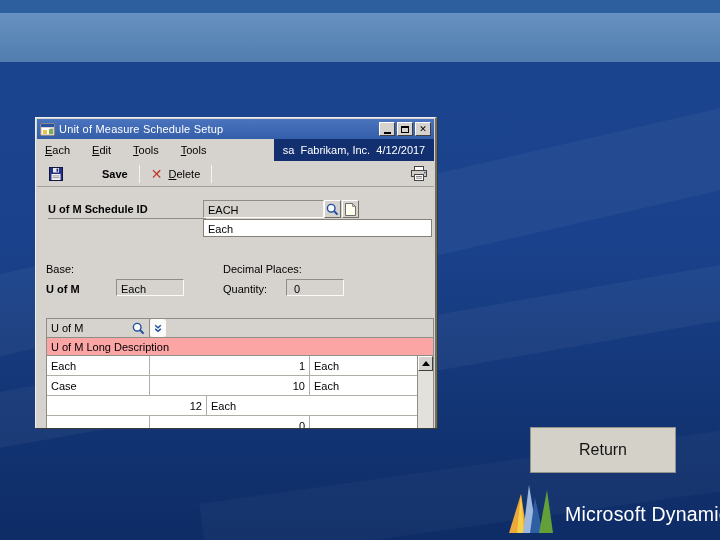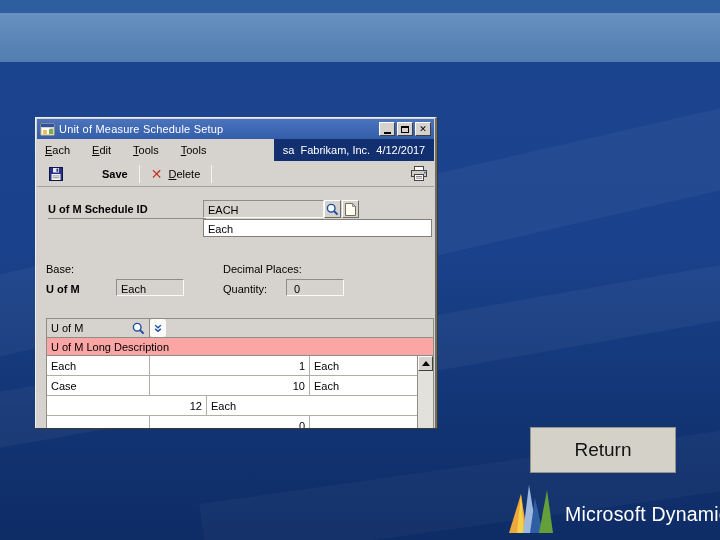--- a/index.html
+++ b/index.html
@@ -90,21 +90,21 @@
            border-top:1px solid #fff; border-left:1px solid #fff;
            border-right:1px solid #404040; border-bottom:1px solid #404040;
            display:flex; align-items:center; justify-content:center; }
   .tri-up { width:0; height:0; border-left:4px solid transparent; border-right:4px solid transparent;
             border-bottom:5px solid #000; }
 
   
   .return-btn { position:absolute; left:530px; top:427px; width:146px; height:46px;
                 background:#d4d1c9; border:1px solid #95928a;
                 display:flex; align-items:center; justify-content:center;
-                font-size:19px; color:#141414; }
+                font-size:16px; color:#141414; }
   .brand { position:absolute; left:508px; top:481px; display:flex; align-items:flex-end; }
   .brand-text { color:#fff; font-size:19.5px; letter-spacing:.2px; margin-left:7px;
                 line-height:1; padding-bottom:9px; white-space:nowrap; }
 </style>
 </head>
 <body>
 
 <div class="stage">
   <div class="bg-strip-top"></div>
   <div class="bg-band"></div>

